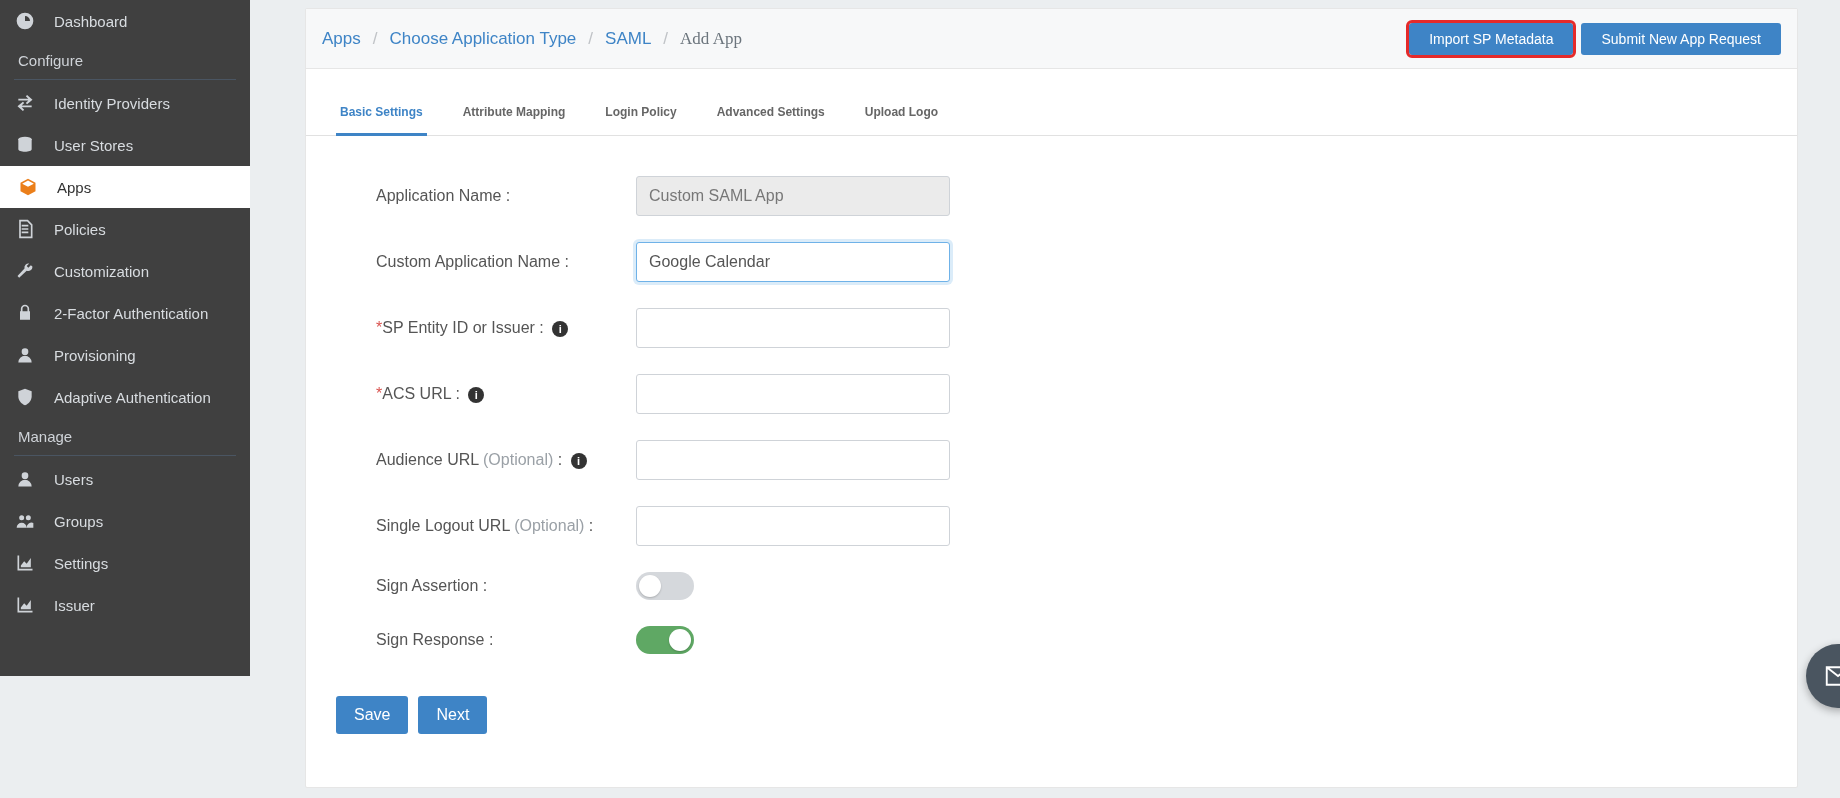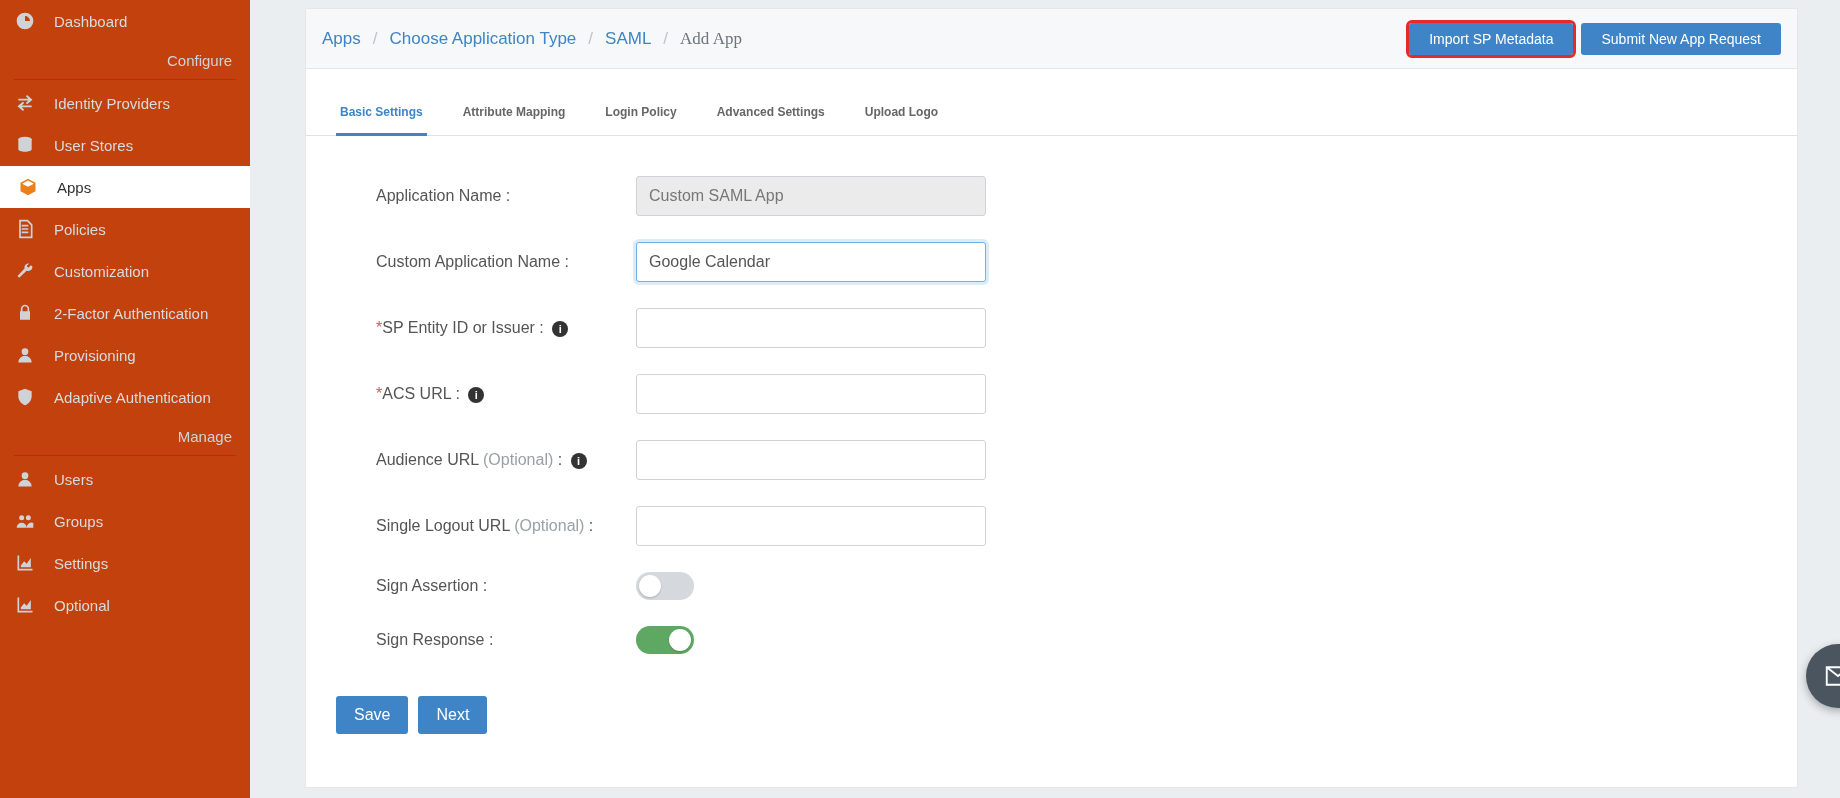--- a/index.html
+++ b/index.html
@@ -10,24 +10,23 @@
     color: #333;
     width: 1840px;
     height: 798px;
     overflow: hidden;
     position: relative;
   }
   
   .sidebar {
     position: absolute;
     left: 0; top: 0;
-    width: 250px; height: 798px;
-    background: #c2410c;
+    width: 250px; height: 676px;
+    background: #404040;
     color: #d8dce0;
-    text-align: right;
   }
   .sidebar .nav-item {
     display: flex;
     align-items: center;
     gap: 18px;
     padding: 10px 14px;
     font-size: 15px;
     cursor: pointer;
   }
   .sidebar .nav-item.active {
@@ -147,21 +146,21 @@
     display: inline-flex;
     width: 16px; height: 16px;
     background: #333; color: #fff;
     border-radius: 50%;
     font-size: 11px; font-weight: 700;
     align-items: center; justify-content: center;
     margin-left: 4px;
     vertical-align: middle;
   }
   .form-control {
-    width: 350px;
+    width: 314px;
     height: 40px;
     border: 1px solid #cfd3d8;
     border-radius: 3px;
     padding: 0 12px;
     font-size: 16px;
     background: #fff;
     color: #555;
   }
   .form-control[readonly] {
     background: #ebebeb;
@@ -331,21 +330,21 @@
     </span>
     <span>Settings</span>
   </div>
 
   <div class="nav-item">
     <span class="icon">
       <svg viewBox="0 0 24 24" width="20" height="20">
           <path d="M3 3v18h18v-2H5V3H3zm4 12l4-5 3 3 5-7v11H7z"></path>
         </svg>
     </span>
-    <span>Optional</span>
+    <span>Issuer</span>
   </div>
 </div>
 
 <div class="main">
   <div class="panel">
     <div class="panel-header">
       <div class="breadcrumb">
         <a href="#">Apps</a>
         <span class="sep">/</span>
         <a href="#">Choose Application Type</a>

